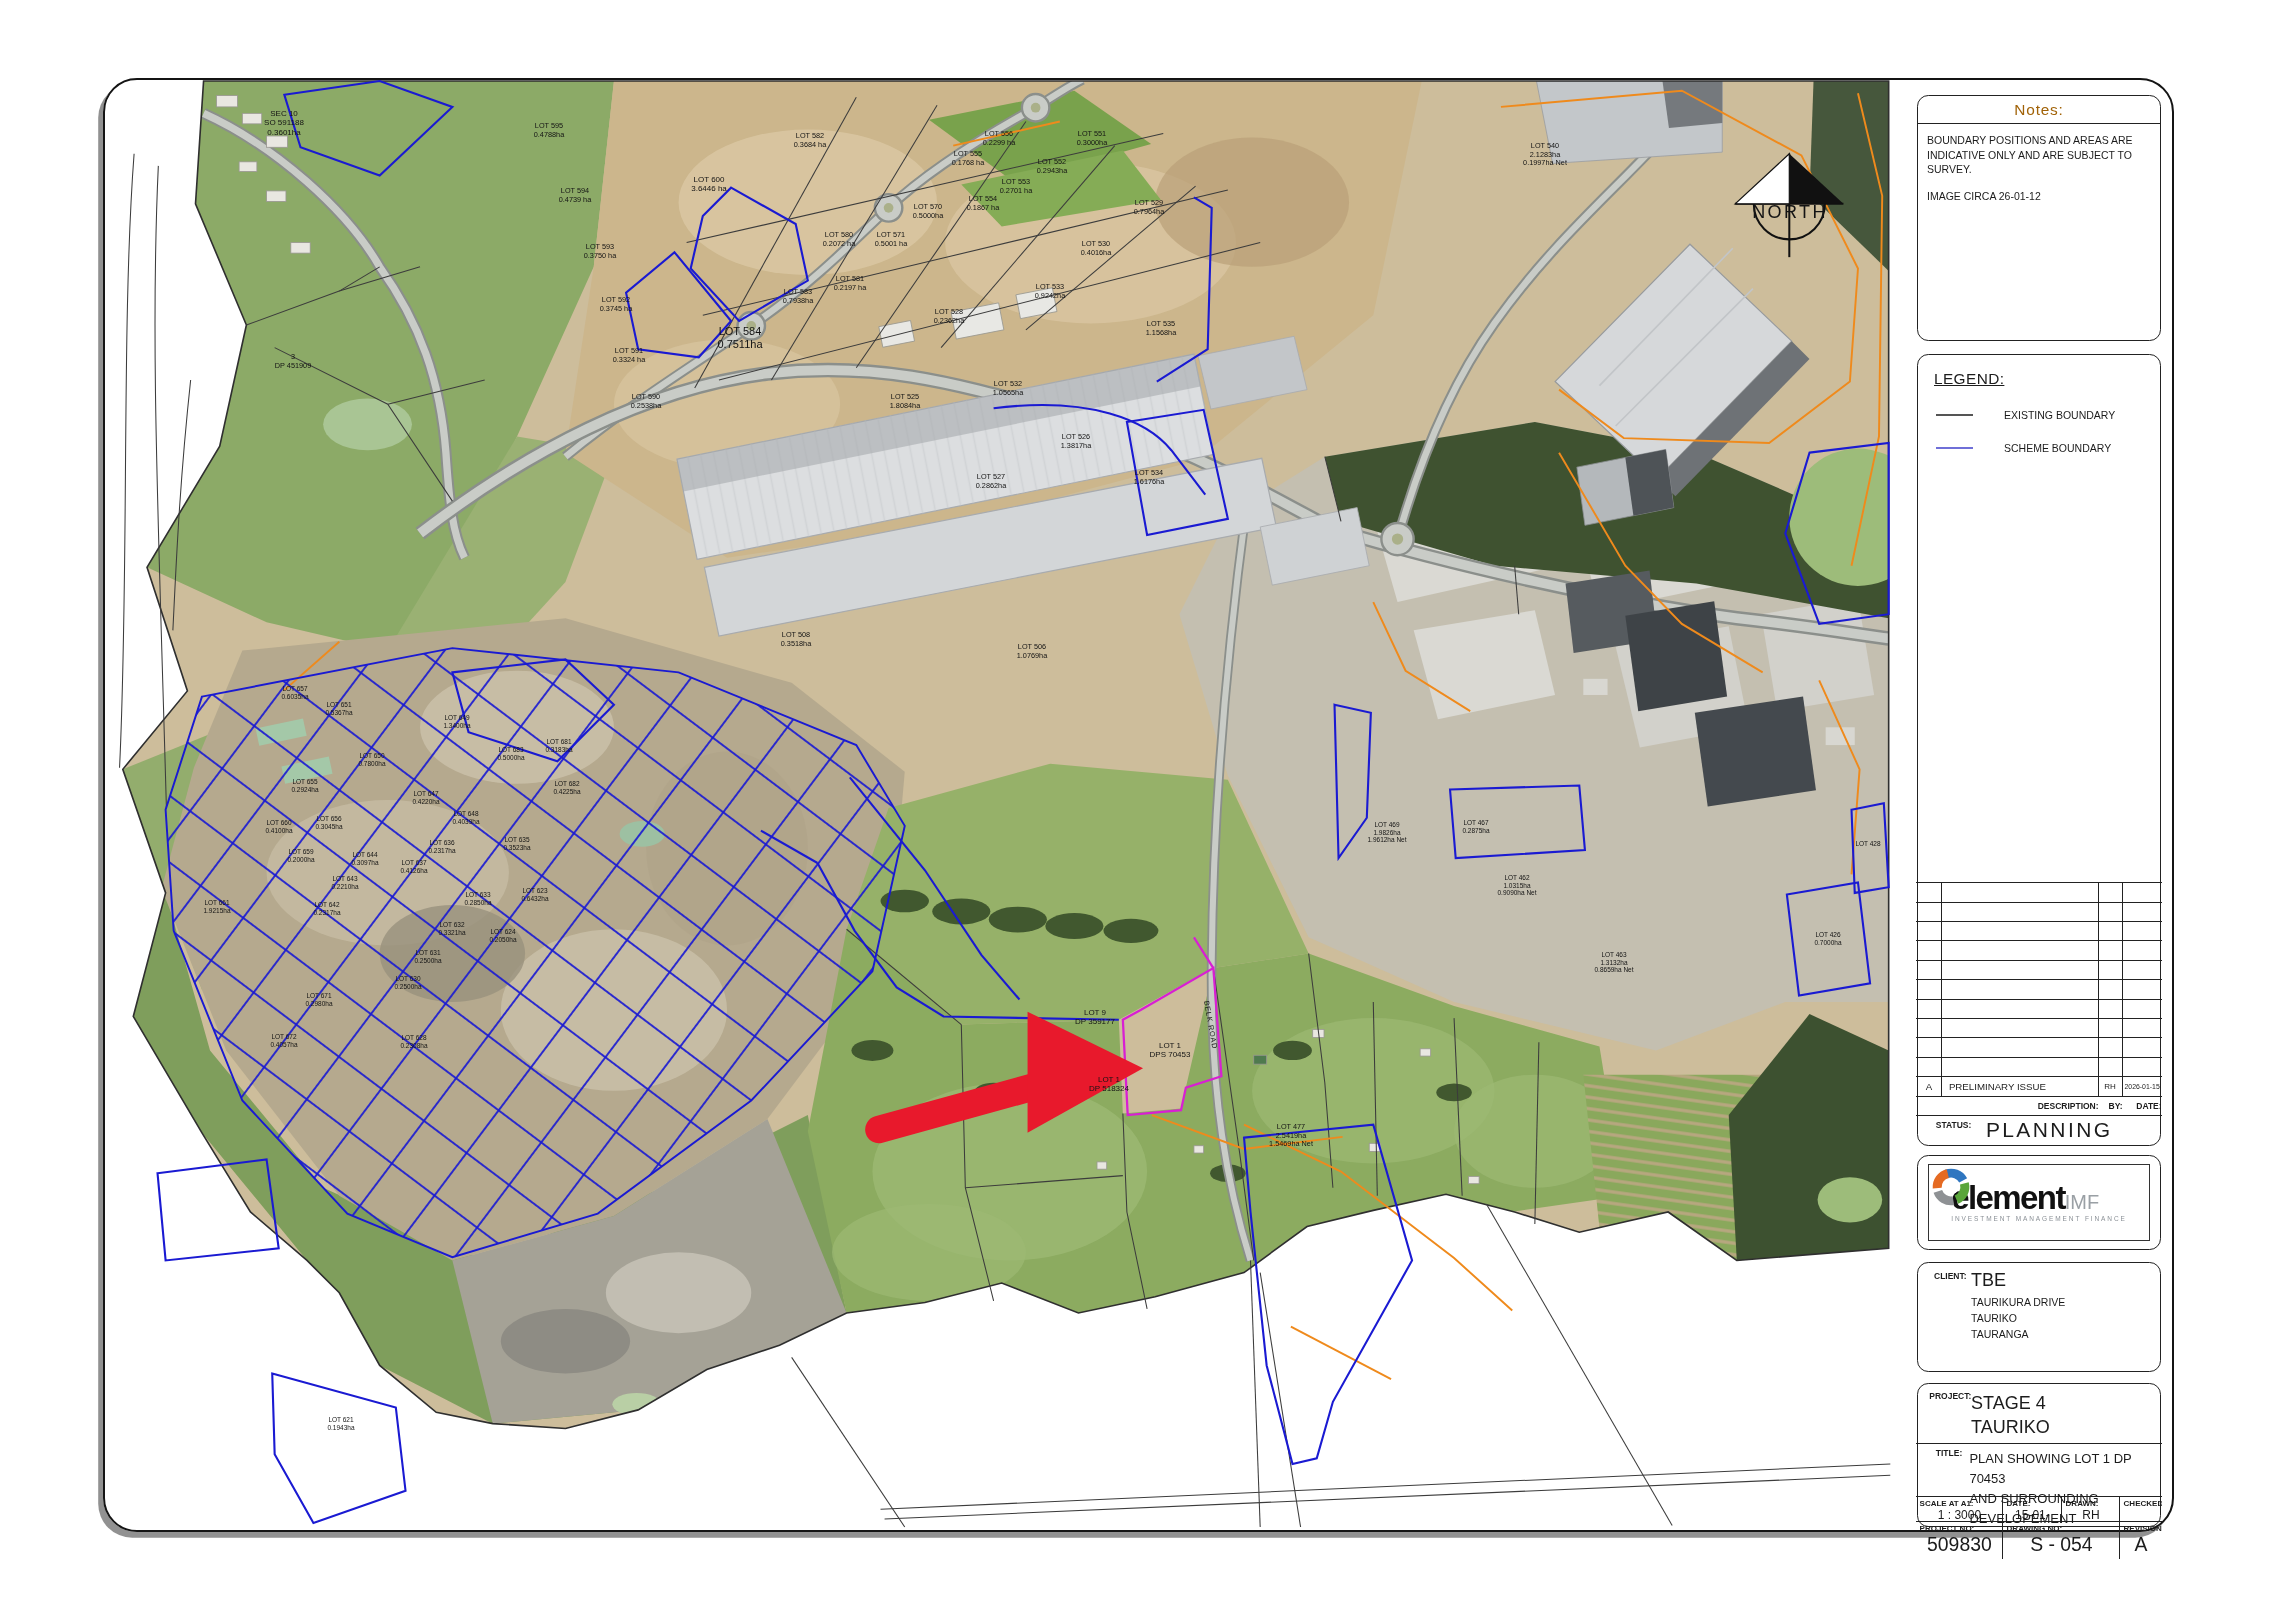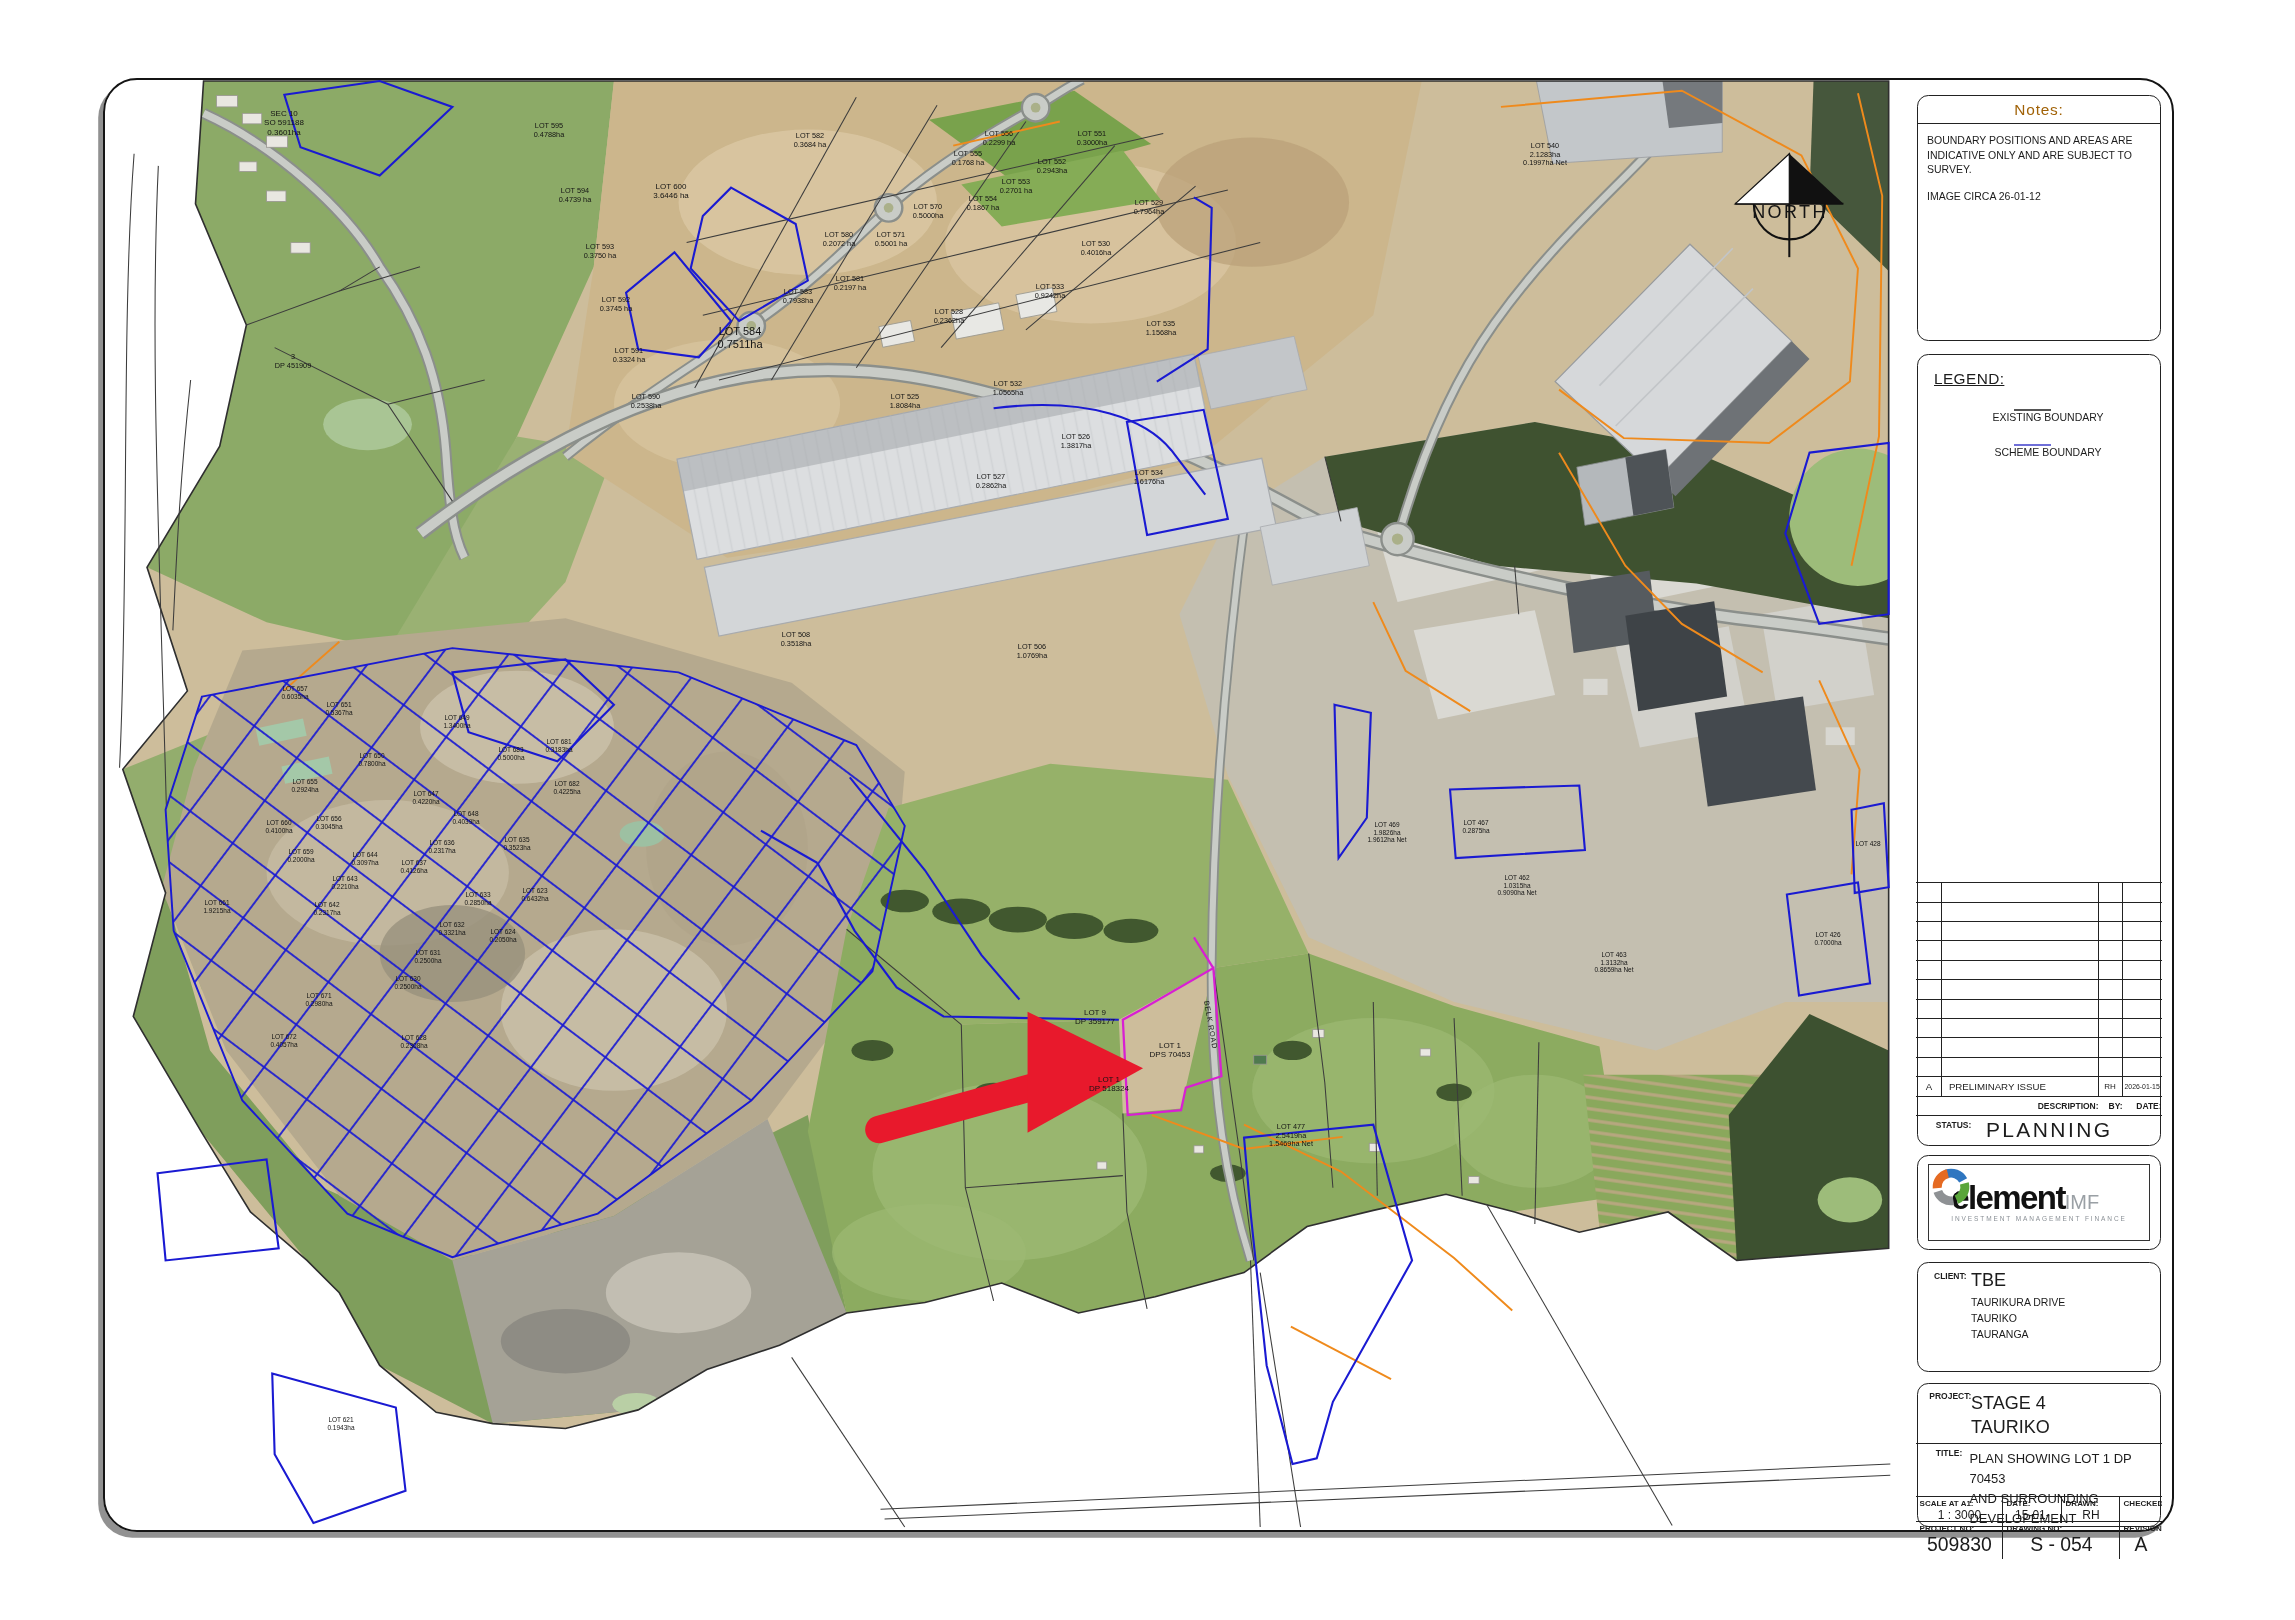--- a/index.html
+++ b/index.html
@@ -17,21 +17,21 @@
   .panel-box{position:absolute;left:1917px;width:244px;border:1.6px solid #222;
              border-radius:11.3px;background:#fff;z-index:10;box-sizing:border-box;}
   #notes-box{top:95px;height:246px;}
   #notes-title{text-align:center;font-size:15.4px;letter-spacing:0.8px;color:#a16207;
                padding:4.8px 0 4px;border-bottom:1.2px solid #222;}
   #notes-body{padding:9.7px 9px;font-size:10.5px;line-height:1.34;}
   .note-p{white-space:pre-line;margin:0 0 13.7px 0;}
   #legend-box{top:354px;height:792px;}
   #legend-title{font-size:15.4px;text-decoration:underline;letter-spacing:0.4px;
                 margin:14.5px 0 0 16px;font-weight:400;}
-  .legend-item{display:flex;align-items:center;margin:21px 0 0 18px;flex-direction:column;}
+  .legend-item{display:flex;align-items:center;margin:21px 0 0 18px;}
   .legend-line{width:37px;height:0;border-top:2px solid #555;margin-right:31px;}
   .legend-label{font-size:10.5px;}
   #rev-table{position:absolute;left:-1.6px;right:-1.6px;bottom:-1.6px;}
   .rev-row{height:19.4px;border-top:1.2px solid #222;display:grid;
            grid-template-columns:26px 1fr 24px 39px;box-sizing:border-box;}
   .rev-row>div{border-right:1.2px solid #222;display:flex;align-items:center;
                justify-content:center;font-size:9.7px;overflow:hidden;}
   .rev-row>div:nth-child(2){justify-content:flex-start;padding-left:6.5px;}
   .rev-row>div:last-child{border-right:none;font-size:6.9px;}
   .rev-row>div:nth-child(3){font-size:8px;}
@@ -311,21 +311,21 @@
 
 <div id="labels">
       <div class="map-label" style="left: 284px; top: 123px; font-size: 8px;">SEC 10<br>SO 591188<br>0.3601ha</div>
       <div class="map-label" style="left: 293px; top: 362px; font-size: 7.3px;">3<br>DP 451909</div>
       <div class="map-label" style="left: 549px; top: 131px; font-size: 7.3px;">LOT 595<br>0.4788ha</div>
       <div class="map-label" style="left: 575px; top: 196px; font-size: 7.3px;">LOT 594<br>0.4739 ha</div>
       <div class="map-label" style="left: 600px; top: 252px; font-size: 7.3px;">LOT 593<br>0.3750 ha</div>
       <div class="map-label" style="left: 616px; top: 305px; font-size: 7.3px;">LOT 592<br>0.3745 ha</div>
       <div class="map-label" style="left: 629px; top: 356px; font-size: 7.3px;">LOT 591<br>0.3324 ha</div>
       <div class="map-label" style="left: 646px; top: 402px; font-size: 7.3px;">LOT 590<br>0.2538ha</div>
-      <div class="map-label" style="left: 671px; top: 184px; font-size: 8px; margin-top: 7px;">LOT 600<br>3.6446 ha</div>
+      <div class="map-label" style="left: 709px; top: 184px; font-size: 8px;">LOT 600<br>3.6446 ha</div>
       <div class="map-label" style="left: 810px; top: 141px; font-size: 7.3px;">LOT 582<br>0.3684 ha</div>
       <div class="map-label" style="left: 839px; top: 240px; font-size: 7.3px;">LOT 580<br>0.2072 ha</div>
       <div class="map-label" style="left: 891px; top: 240px; font-size: 7.3px;">LOT 571<br>0.5001 ha</div>
       <div class="map-label" style="left: 928px; top: 212px; font-size: 7.3px;">LOT 570<br>0.5000ha</div>
       <div class="map-label" style="left: 850px; top: 284px; font-size: 7.3px;">LOT 581<br>0.2197 ha</div>
       <div class="map-label" style="left: 798px; top: 297px; font-size: 7.3px;">LOT 583<br>0.7938ha</div>
       <div class="map-label" style="left: 740px; top: 338px; font-size: 11px;">LOT 584<br>0.7511ha</div>
       <div class="map-label" style="left: 968px; top: 159px; font-size: 7.3px;">LOT 555<br>0.1768 ha</div>
       <div class="map-label" style="left: 999px; top: 139px; font-size: 7.3px;">LOT 556<br>0.2299 ha</div>
       <div class="map-label" style="left: 1016px; top: 187px; font-size: 7.3px;">LOT 553<br>0.2701 ha</div>

